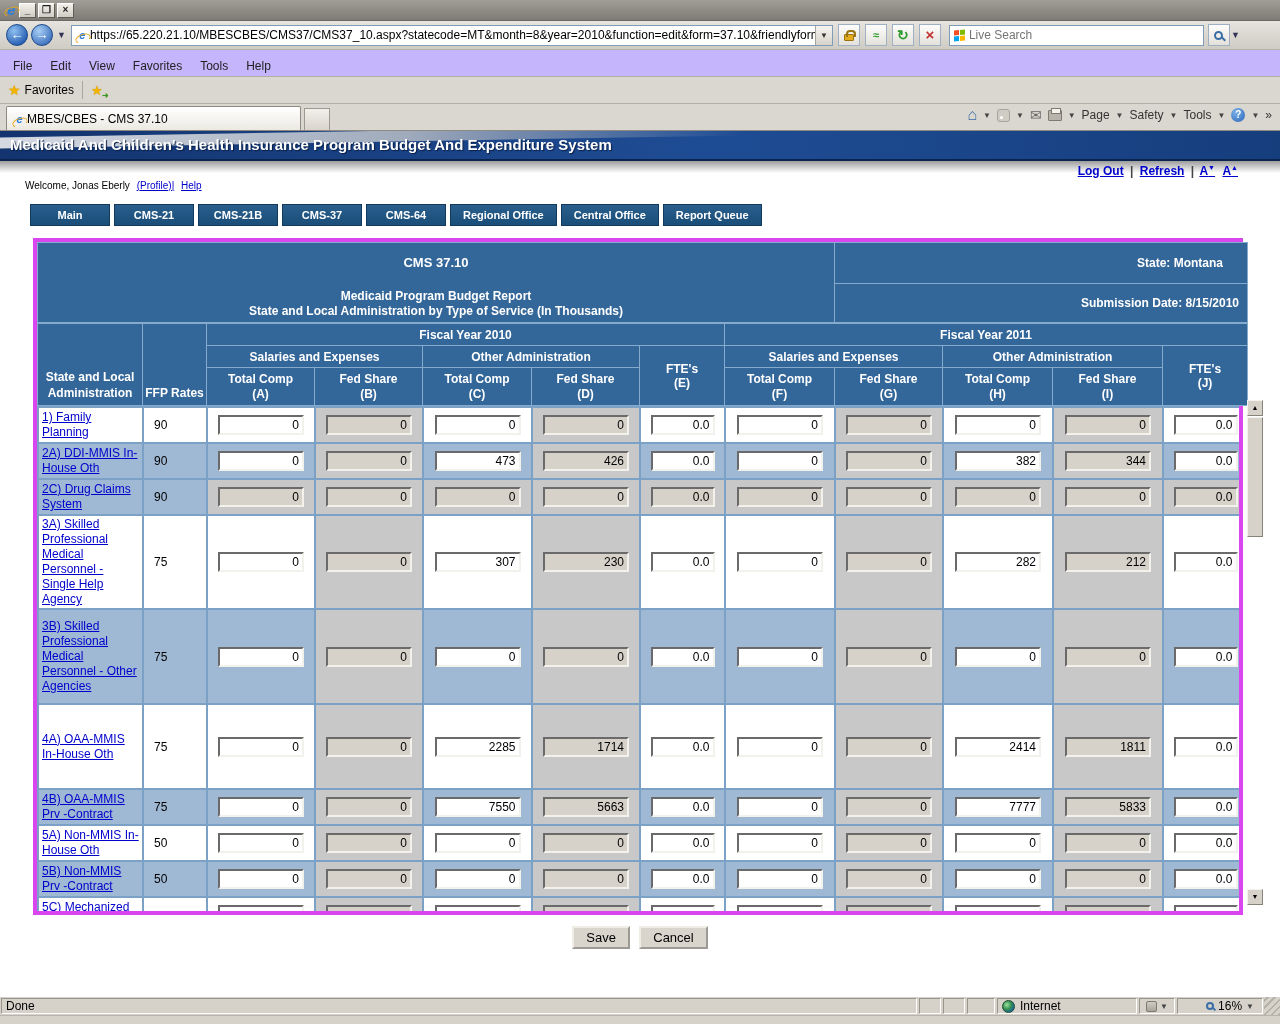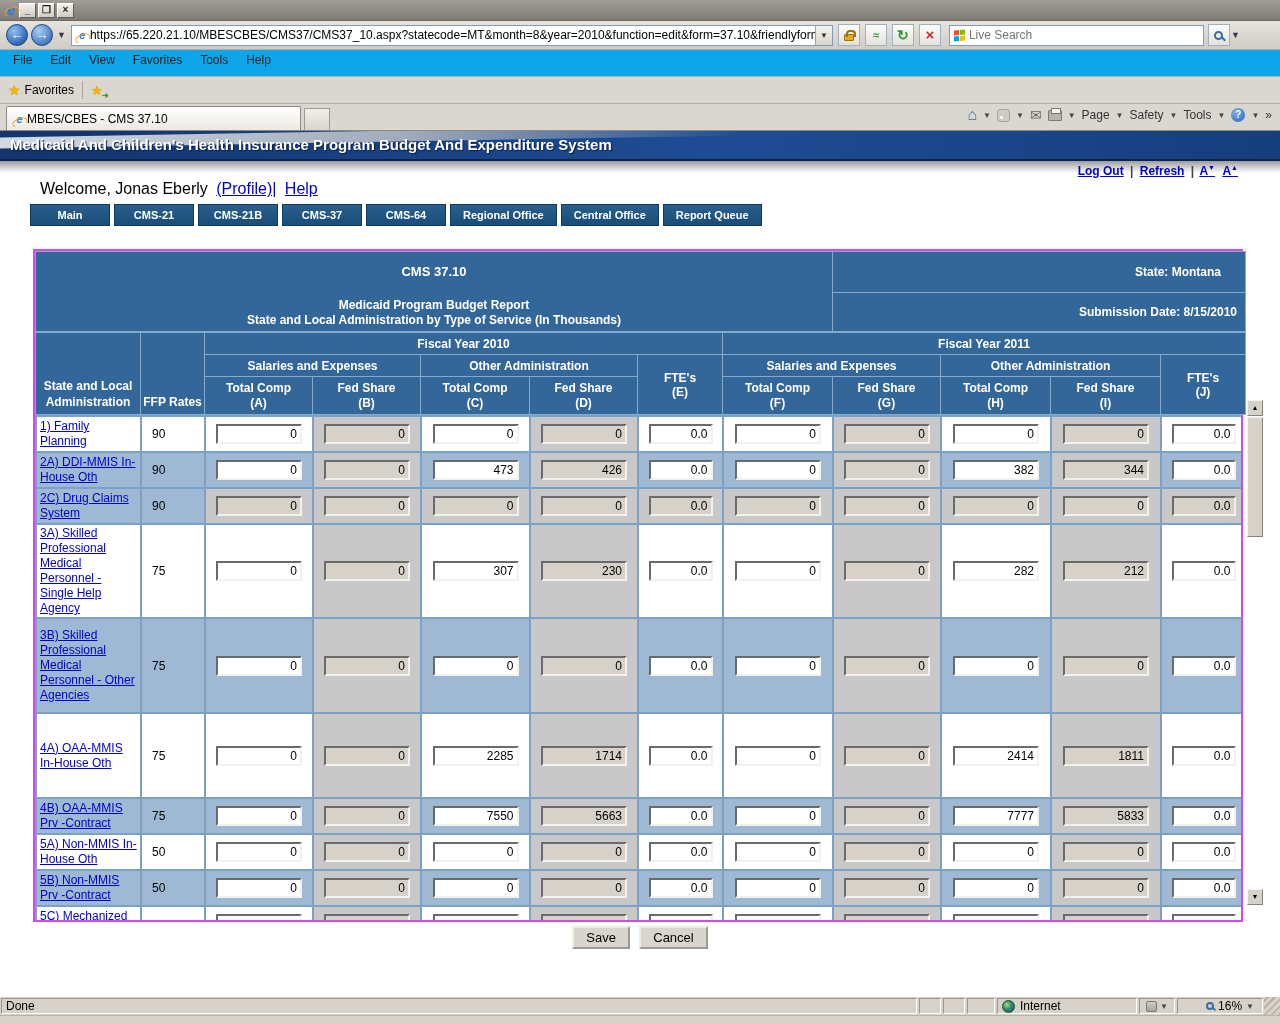--- a/index.html
+++ b/index.html
@@ -30,21 +30,21 @@
   .stop-glyph{font-size:15px;color:#c23030;font-weight:bold;line-height:14px}
   .searchbox{flex:0 0 255px;height:21px;background:#fff;border:1px solid #7f9db9;margin-left:8px;display:flex;align-items:center;padding-left:4px}
   .searchbox input{flex:1;border:none;outline:none;font:12px "Liberation Sans",sans-serif;color:#555}
   .winflag{width:11px;height:11px;display:grid;grid-template-columns:5px 5px;grid-template-rows:5px 5px;gap:1px;transform:skewY(-6deg);margin-right:4px}
   .winflag span{display:block}
   .magbtn{width:22px;height:22px;margin-left:4px;background:linear-gradient(#fdfdfc,#e4e1da);border:1px solid #9fafc4;display:flex;align-items:center;justify-content:center}
   .mag{width:9px;height:9px;border:2px solid #3a6ea5;border-radius:50%;position:relative}
   .mag::after{content:"";position:absolute;width:5px;height:2px;background:#3a6ea5;right:-5px;bottom:-2px;transform:rotate(45deg)}
 
   
-  .menubar{height:27px;background:#0ea5e9;display:flex;align-items:flex-start;padding-left:4px;border-bottom:1px solid #b4b0a8}
+  .menubar{height:27px;background:#c4b5fd;display:flex;align-items:flex-end;padding-left:4px;border-bottom:1px solid #b4b0a8}
   .menu-item{padding:3px 9px;color:#222}
   .favbar{height:27px;background:#dad7d0;display:flex;align-items:center;padding-left:8px;border-bottom:1px solid #b4b0a8}
   .star{color:#f4b400;font-size:14px;margin-right:4px;text-shadow:0 0 1px #b8860b}
   .favsep{width:1px;height:18px;background:#aaa69e;margin:0 8px}
   .addfav{position:relative;color:#f4b400;font-size:13px;text-shadow:0 0 1px #b8860b}
   .addfav::after{content:"➜";position:absolute;right:-6px;bottom:-2px;font-size:8px;color:#2c9a2c}
   .tabrow{height:27px;background:#dad7d0;display:flex;align-items:flex-end;padding-left:6px;position:relative;border-bottom:1px solid #8e8a82}
   .tab{width:295px;height:24px;background:linear-gradient(#fff,#ece9e2);border:1px solid #8e8a82;border-bottom:none;border-radius:2px 2px 0 0;display:flex;align-items:center;padding-left:5px;font-size:12px}
   .tabstub{width:26px;height:22px;background:linear-gradient(#f2f0ea,#d8d4cc);border:1px solid #9e9a92;border-bottom:none;margin-left:3px}
   .cmdicons{position:absolute;right:8px;top:3px;display:flex;align-items:center;gap:6px;color:#333}
@@ -64,28 +64,28 @@
   .banner::before{content:"";position:absolute;left:0;top:0;width:58%;height:11px;background:linear-gradient(100deg,#eaecef 0%,#aeb6c2 55%,rgba(160,170,185,0));transform:skewY(-1deg);opacity:.9}
   .banner .btxt{position:relative;z-index:1;color:#fff;font-weight:bold;font-size:15px;line-height:28px;padding-left:10px;text-shadow:1px 1px 1px #0a1f44}
 
   
   .content{height:835px;background:#fff;position:relative}
   .fadestrip{position:absolute;left:0;top:0;width:100%;height:12px;background:linear-gradient(#9c9c9c,#fff)}
   .sessionlinks{position:absolute;top:3px;right:40px;font-weight:bold;font-size:12px;color:#444}
   .sessionlinks a{color:#0000cc;margin:0 3px}
   .fonticon{position:relative;color:#0000cc;font-weight:bold;text-decoration:underline;margin:0 2px}
   .fonticon sup{font-size:7px}
-  .welcome{position:absolute;top:19px;left:40px;font-size:16px}
+  .welcome{position:absolute;top:19px;left:25px;font-size:10px}
   .welcome a{color:#0000cc;margin-left:4px}
   .navtabs{position:absolute;top:43px;left:30px;display:flex;gap:4px}
   .navtab{height:22px;background:linear-gradient(#2a5e8c,#1a4e79);border:1px solid #123a5c;color:#fff;font-weight:bold;font-size:11px;display:flex;align-items:center;justify-content:center;padding:0 12px;min-width:80px;text-align:center}
 
   
   .report{position:absolute;left:33px;top:76px;width:1230px;height:668px}
-  .report-box{position:absolute;left:0;top:12px;width:1210px;border:2px solid #d946ef}
+  .report-box{position:absolute;left:0;top:1px;width:1210px;border:4px solid #d946ef}
   table{border-collapse:collapse;table-layout:fixed;width:100%}
   .title-table td{background:#336699;border:1px solid #85aacb;color:#fff;font-weight:bold;vertical-align:middle}
   .tmain-inner{height:79px;display:flex;flex-direction:column;justify-content:space-between;padding:12px 0 3px 0}
   .formnum{text-align:center;font-size:13px}
   .tsub{text-align:center;font-size:12px;line-height:15px}
   .tstate{height:40px;text-align:right;padding-right:24px}
   .tsubdate{height:39px;text-align:right;padding-right:8px}
   .cols-table th{background:#336699;border:1px solid #85aacb;color:#fff;font-weight:bold;font-size:12px;text-align:center;vertical-align:middle}
   .hr1 th{height:22px}
   .hr2 th{height:22px}

